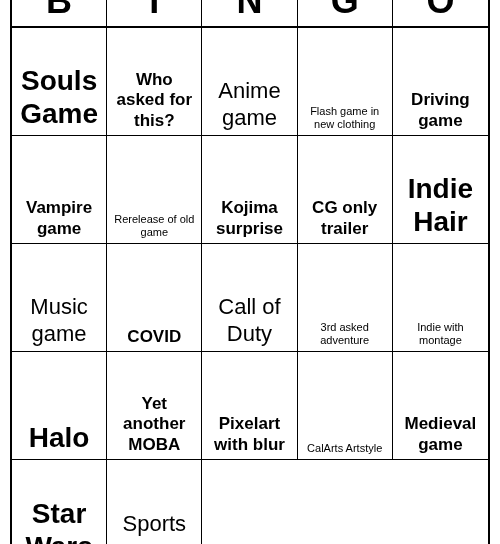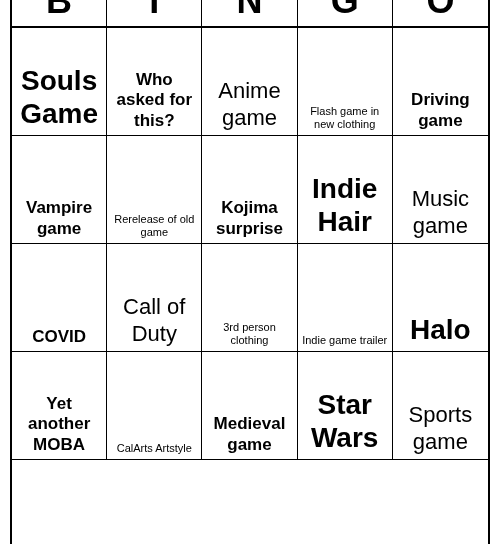--- a/index.html
+++ b/index.html
@@ -103,43 +103,49 @@
       </div>
       <div class="bingo-cell medium">
         <span>Vampire game</span>
       </div>
       <div class="bingo-cell small">
         <span>Rerelease of old game</span>
       </div>
       <div class="bingo-cell medium">
         <span>Kojima surprise</span>
       </div>
+      <div class="bingo-cell medium">
+        <span>CG only trailer</span>
+      </div>
       <div class="bingo-cell xlarge">
         <span>Indie Hair</span>
       </div>
       <div class="bingo-cell large">
         <span>Music game</span>
       </div>
       <div class="bingo-cell medium">
         <span>COVID</span>
       </div>
       <div class="bingo-cell large">
         <span>Call of Duty</span>
       </div>
       <div class="bingo-cell small">
-        <span>3rd person clothing</span>
+        <span>3rd asked adventure</span>
       </div>
       <div class="bingo-cell small">
-        <span>Indie game trailer</span>
+        <span>Indie with montage</span>
       </div>
       <div class="bingo-cell xlarge">
         <span>Halo</span>
       </div>
       <div class="bingo-cell medium">
         <span>Yet another MOBA</span>
+      </div>
+      <div class="bingo-cell medium">
+        <span>Pixelart with blur</span>
       </div>
       <div class="bingo-cell small">
         <span>CalArts Artstyle</span>
       </div>
       <div class="bingo-cell medium">
         <span>Medieval game</span>
       </div>
       <div class="bingo-cell xlarge">
         <span>Star Wars</span>
       </div>

